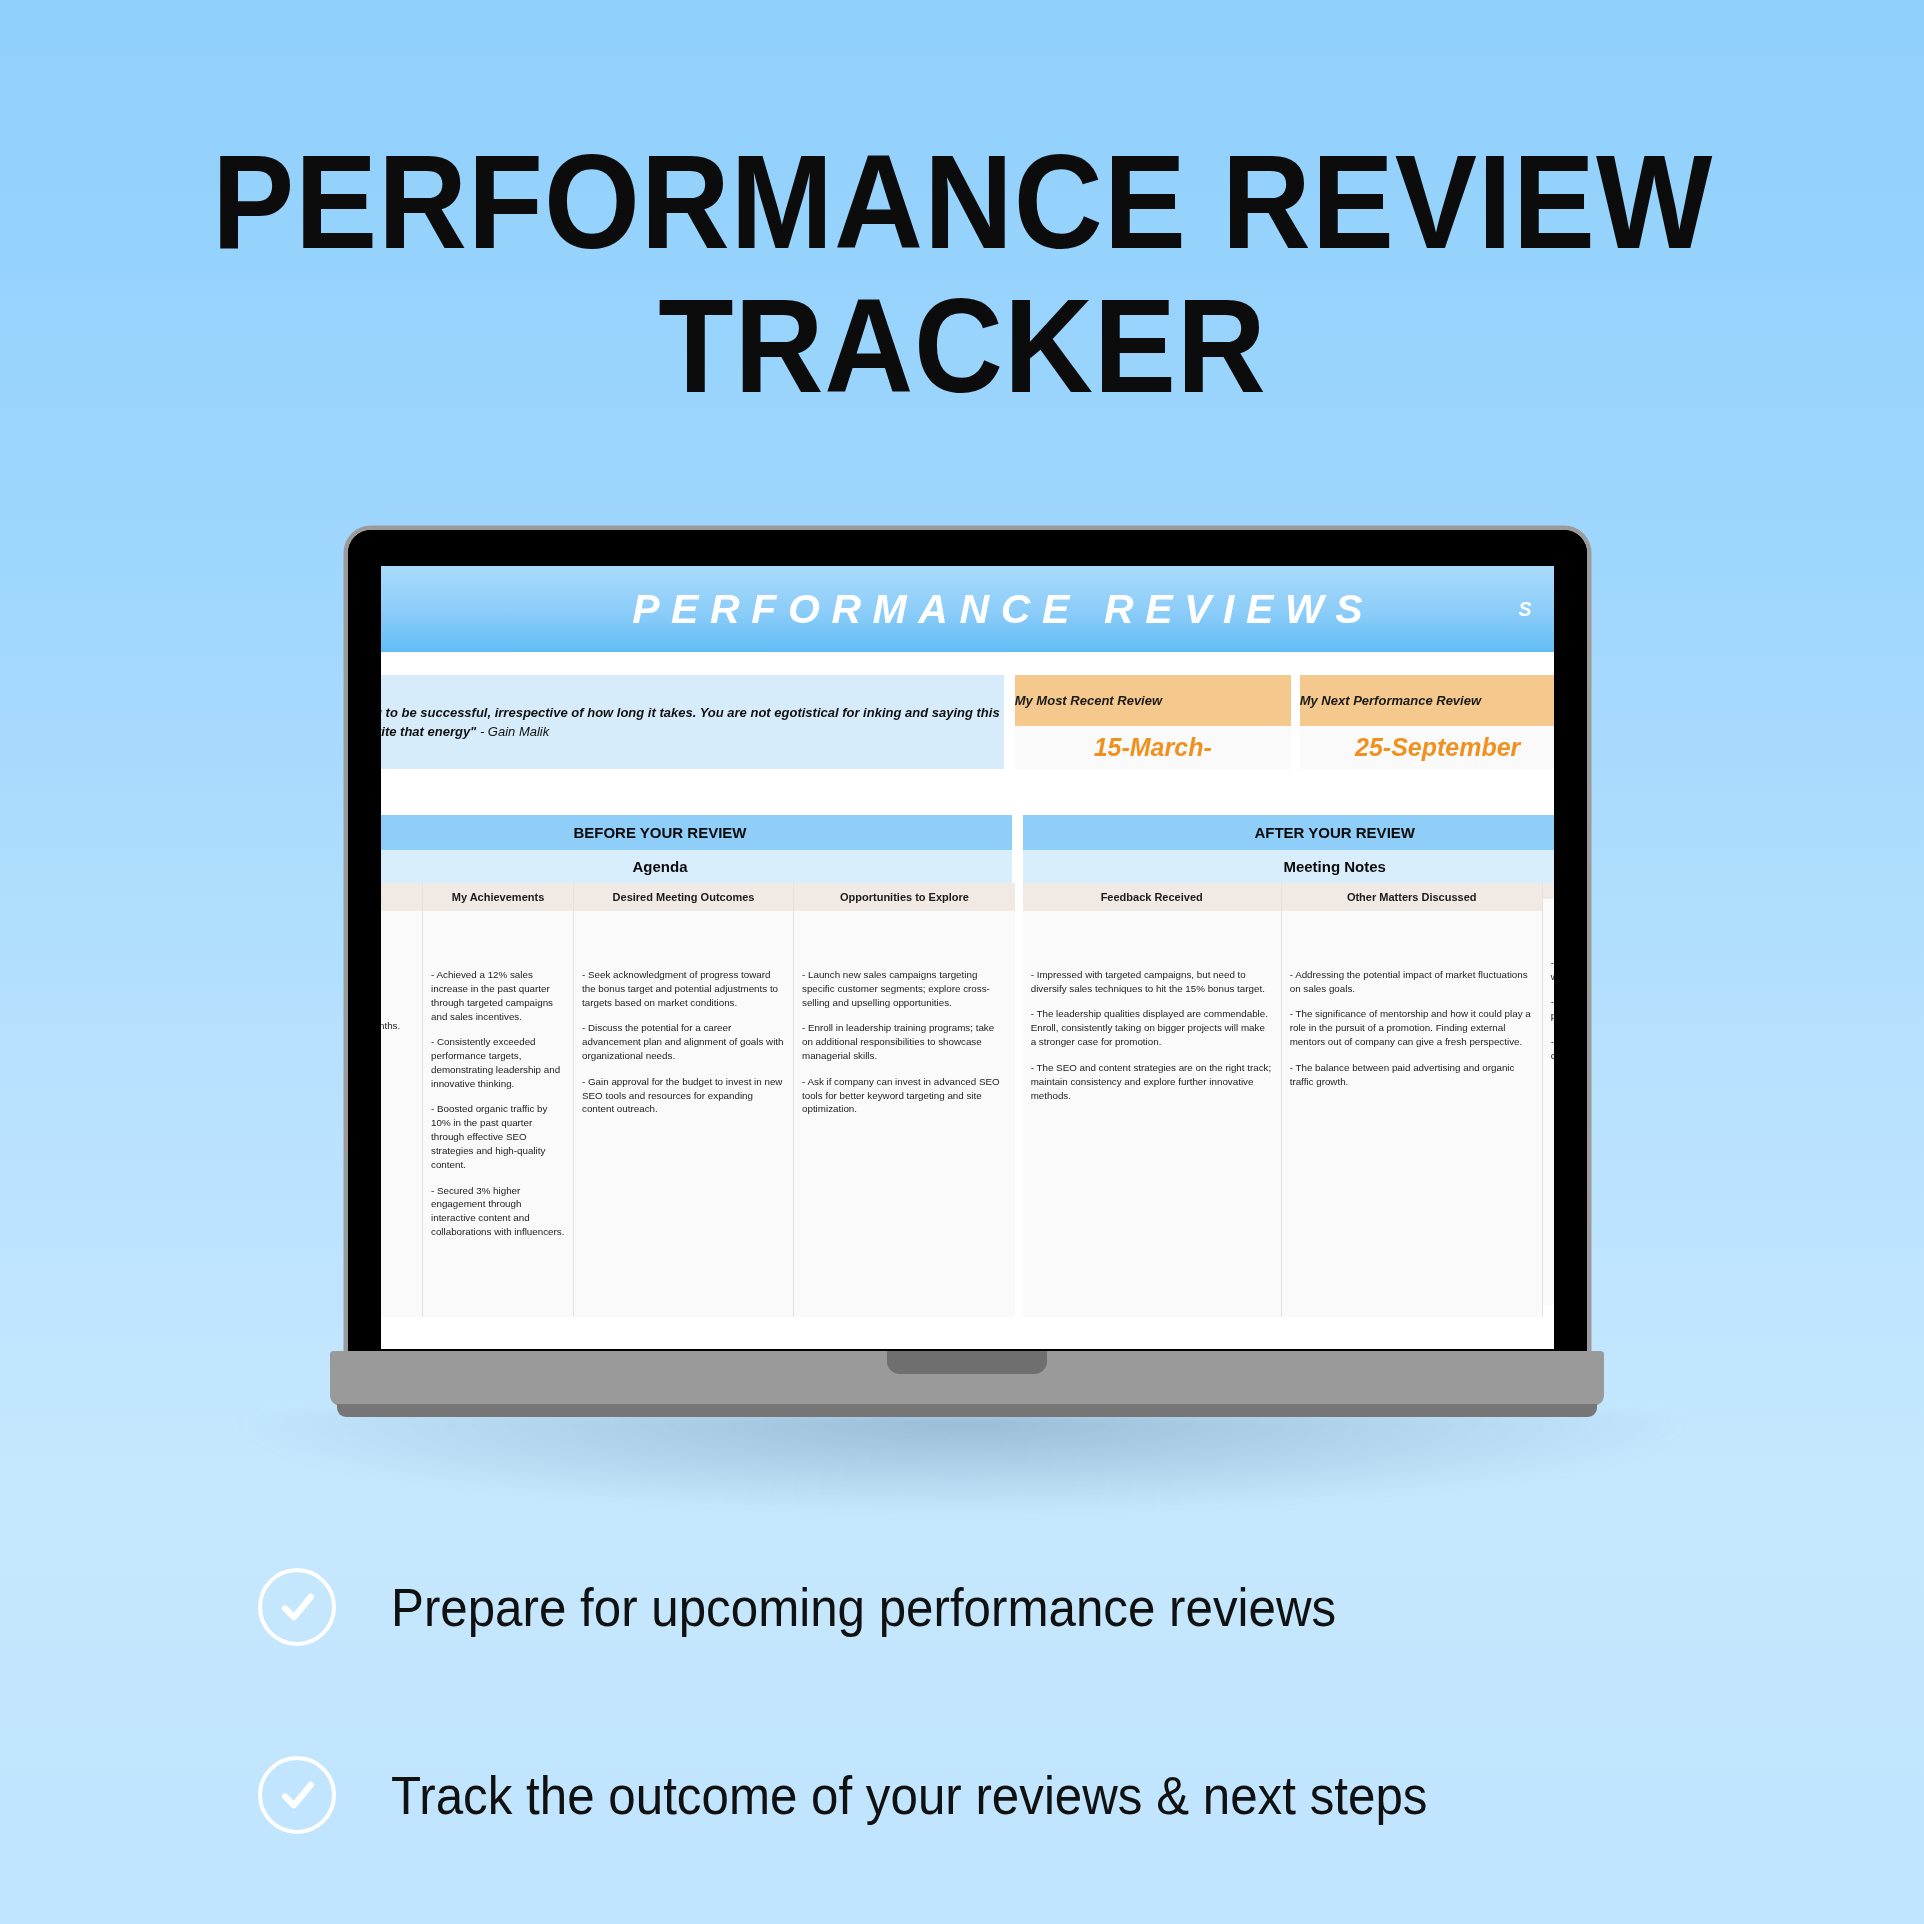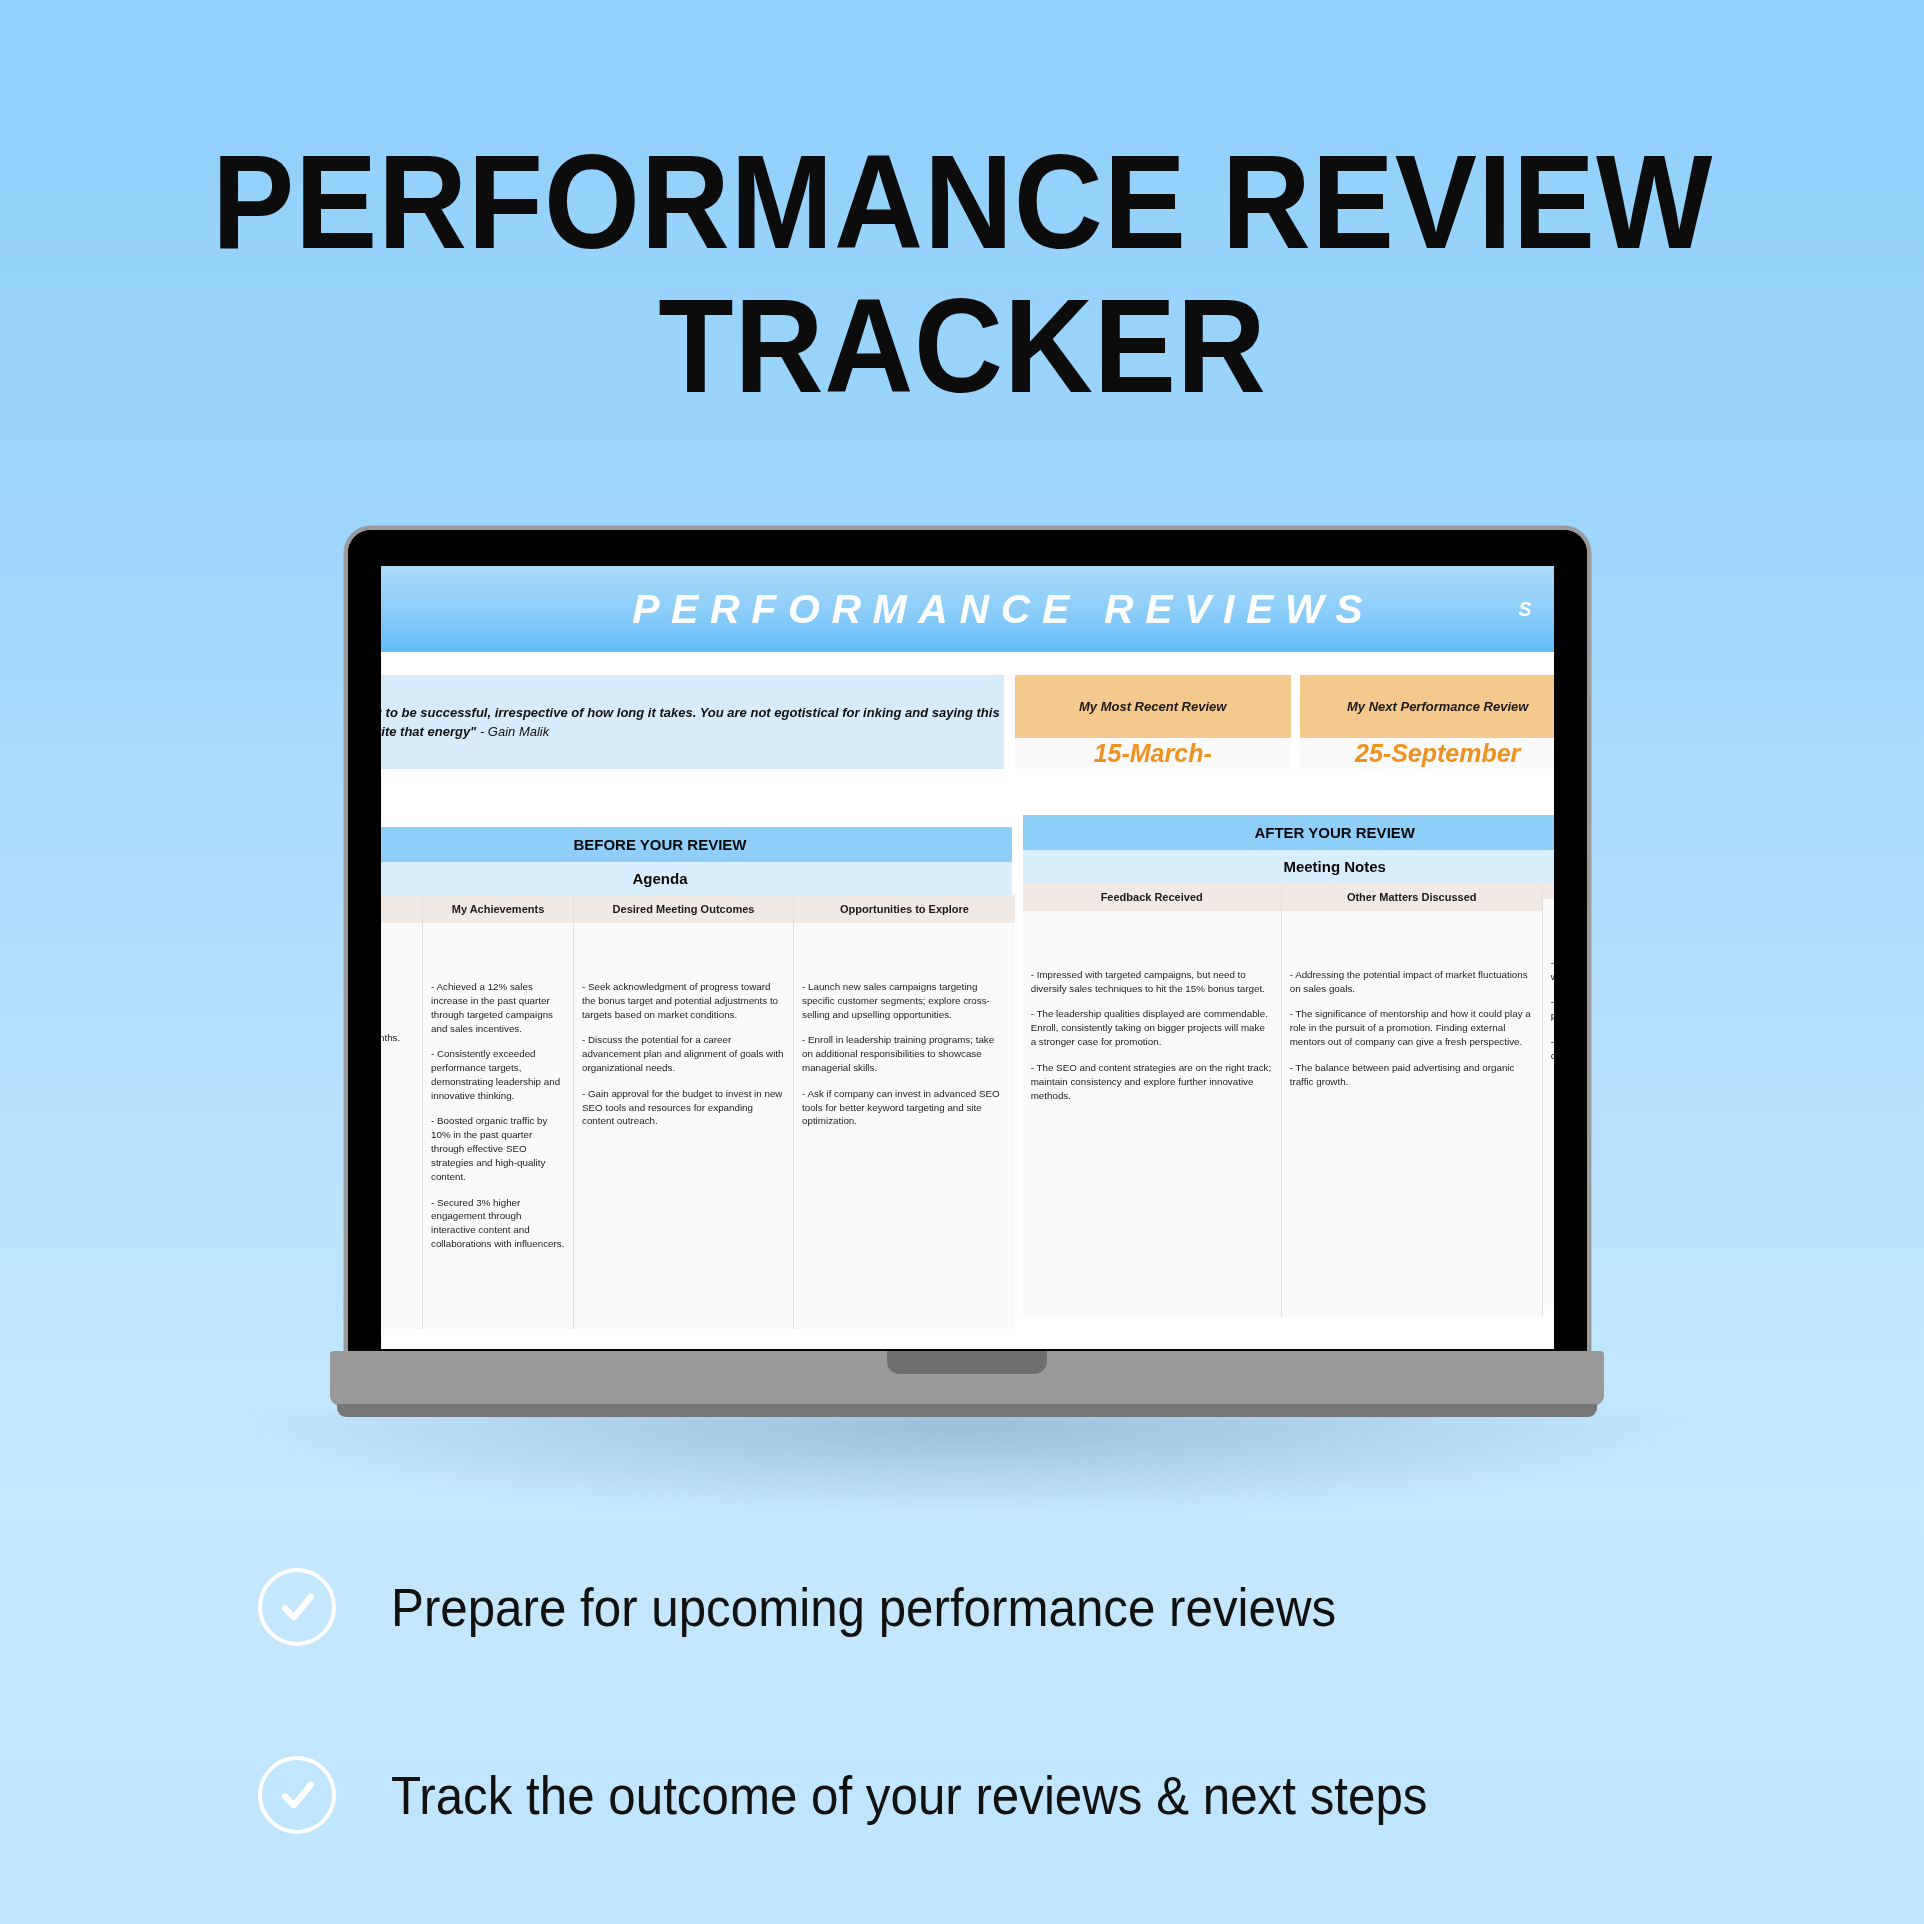--- a/index.html
+++ b/index.html
@@ -82,22 +82,22 @@
     padding:0 0 0 0;
   }
   .quote-inner{
     font-style:italic;font-weight:700;font-size:13px;line-height:1.5;
     color:#111;margin-left:-77px;width:700px;
   }
   .quote-inner .author{font-weight:400;}
   .dates{display:flex;flex:1;margin-left:10.7px;gap:9px;}
   .datecard{width:276px;display:flex;flex-direction:column;}
   .datecard .hd{
-    background:#f5c98e;text-align:center;font-weight:700;font-style:italic;
-    font-size:13px;padding:24px 0;color:#1a1a1a;white-space:nowrap;
+    background:#f5c98e;font-weight:700;font-style:italic;
+    font-size:13px;padding:18px 0;color:#1a1a1a;white-space:nowrap;
   }
   .datecard .bd{
     flex:1;background:#fafafa;display:flex;align-items:center;justify-content:center;
     color:#f0911f;font-weight:700;font-style:italic;font-size:25px;
   }
 
   .gap2{height:46px;background:#fff;}
 
   .panels{display:flex;gap:10.7px;}
   .panel{flex:1;}
@@ -118,21 +118,21 @@
     padding:8px 3.6px;color:#1a1a1a;white-space:nowrap;overflow:hidden;
   }
   .col .cbody{
     background:#fafafa;height:349px;padding:57px 8px 0 8px;
     font-size:9.8px;line-height:1.42;color:#1b1b1b;overflow:hidden;
   }
   .col .cbody p{margin:0 0 11.6px 0;}
 
   
   .panels{margin-left:-73px;}
-  .panels .panel.left{width:704px;flex:none;margin-top:12px;}
+  .panels .panel.left{width:704px;flex:none;}
   .panels .panel.right{width:624px;flex:none;}
 
   .col.goals{flex:none;width:114px;}
   .col.ach{flex:none;width:150px;}
   .col.opp{flex:none;width:221px;}
   .col.dmo{flex:none;width:219px;}
 
   .col.fb{flex:none;width:258px;}
   .col.omd{flex:none;width:260px;}
   .col.nxt{flex:none;width:105px;overflow:hidden;}

